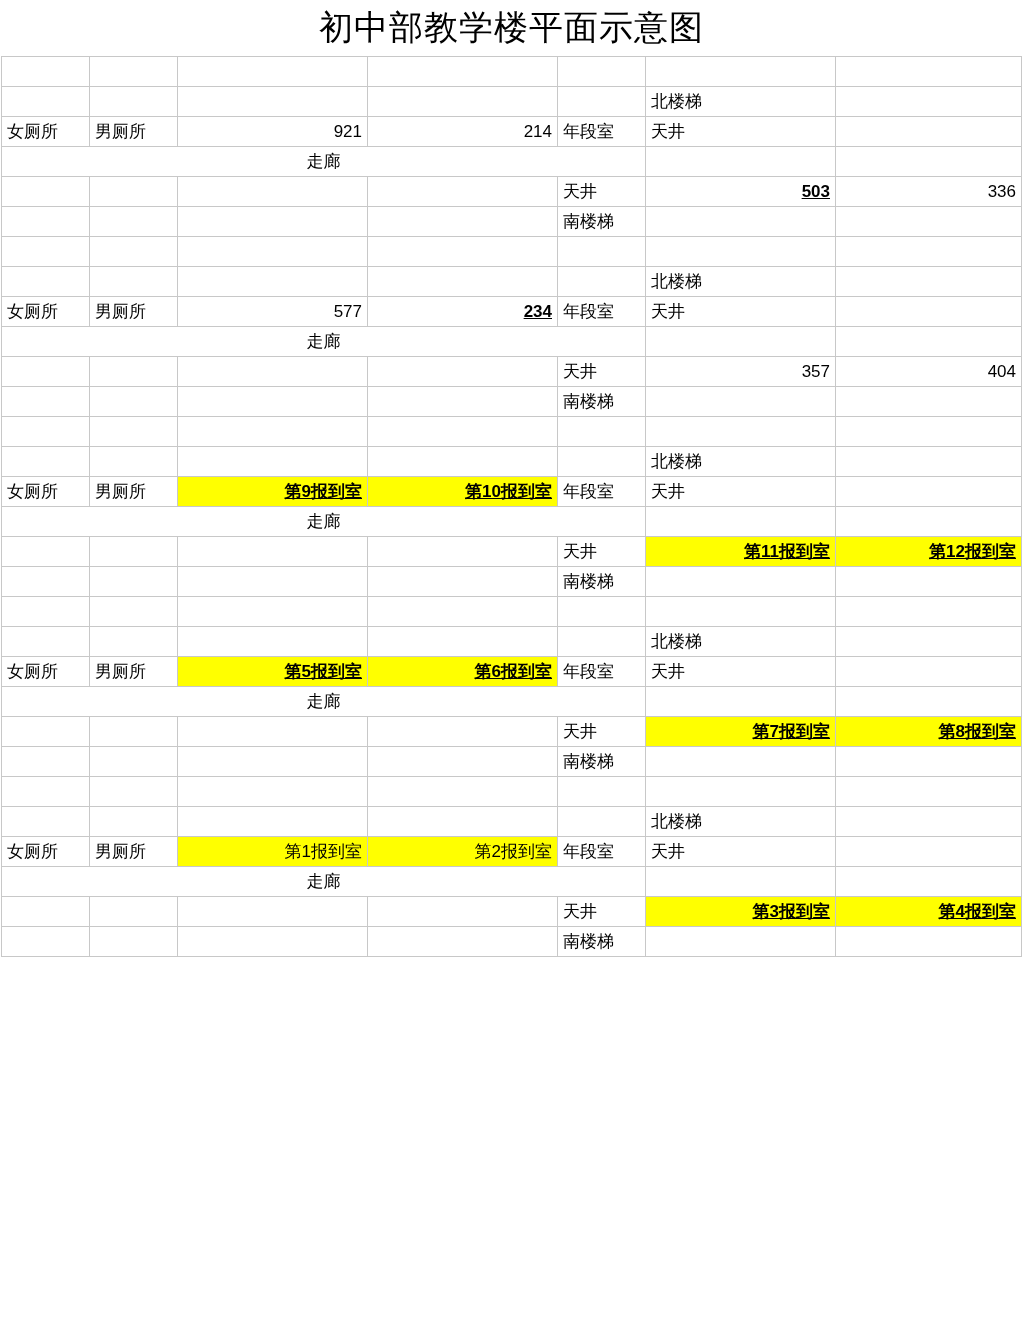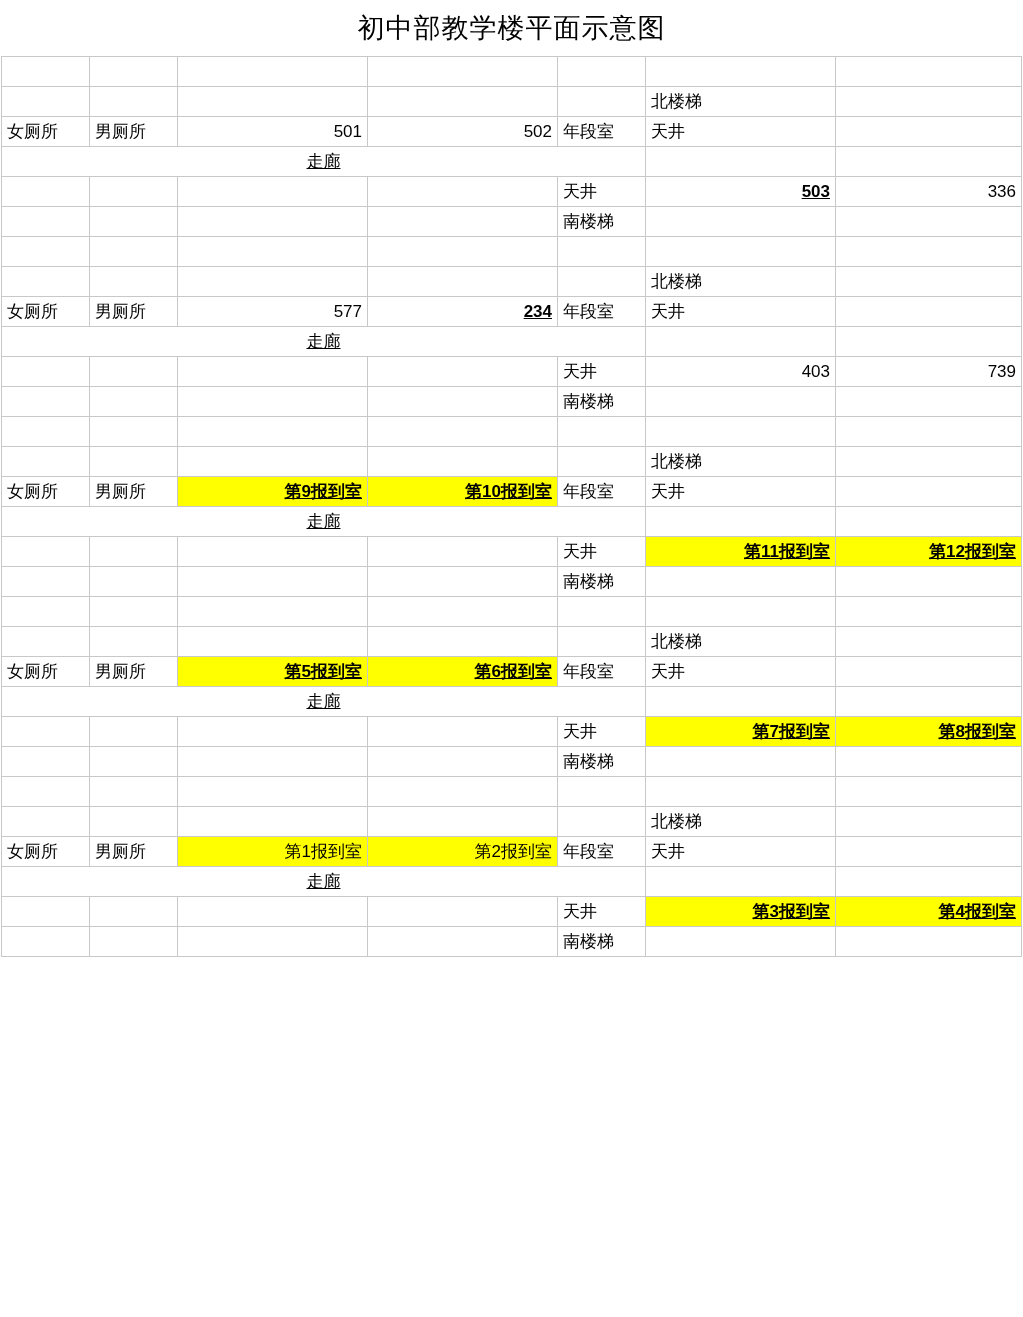--- a/index.html
+++ b/index.html
@@ -18,21 +18,21 @@
     width: 1023px;
     position: relative;
   }
   .title-row {
     height: 56px;
     display: flex;
     align-items: center;
     justify-content: center;
   }
   .title {
-    font-size: 27px;
+    font-size: 34px;
     font-weight: normal;
     letter-spacing: 1px;
     color: #000;
     font-family: "Liberation Sans", sans-serif;
   }
   table.grid {
     border-collapse: collapse;
     table-layout: fixed;
     width: 1020px;
     margin-left: 1px;
@@ -54,21 +54,21 @@
   col.c2 { width: 190px; }
   col.c3 { width: 190px; }
   col.c4 { width: 88px; }
   col.c5 { width: 190px; }
   col.c6 { width: 186px; }
   .al { text-align: left; }
   .ar { text-align: right; }
   .ac { text-align: center; margin-left: 33px; }
   .bold { font-weight: bold; text-decoration: underline; }
   .yellow { background: #ffff00 !important; text-align: right; }
-  .corridor { text-align: center; text-decoration: underline; }
+  .corridor { text-align: center; }
   td.nob { border: none; }
 </style>
 </head>
 <body>
 
 <div id="sheet">
 
   <div class="title-row">
     <div class="title">初中部教学楼平面示意图</div>
   </div>
@@ -98,22 +98,22 @@
           <td class="al nob">&nbsp;</td>
           <td class="al nob">&nbsp;</td>
           <td class="al nob">&nbsp;</td>
           <td class="al nob">&nbsp;</td>
           <td class="al">北楼梯</td>
           <td class="al">&nbsp;</td>
         </tr>
         <tr>
           <td class="al">女厕所</td>
           <td class="al">男厕所</td>
-          <td class="ar">501</td>
-          <td class="ar">502</td>
+          <td class="ar">921</td>
+          <td class="ar">214</td>
           <td class="al">年段室</td>
           <td class="al">天井</td>
           <td class="al nob">&nbsp;</td>
         </tr>
         <tr>
           <td colspan="5" class="corridor">走廊</td>
           <td>&nbsp;</td>
           <td>&nbsp;</td>
         </tr>
         <tr>
@@ -165,22 +165,22 @@
           <td colspan="5" class="corridor">走廊</td>
           <td>&nbsp;</td>
           <td>&nbsp;</td>
         </tr>
         <tr>
           <td class="al">&nbsp;</td>
           <td class="al">&nbsp;</td>
           <td class="al">&nbsp;</td>
           <td class="al">&nbsp;</td>
           <td class="al">天井</td>
-          <td class="ar">403</td>
-          <td class="ar">739</td>
+          <td class="ar">357</td>
+          <td class="ar">404</td>
         </tr>
         <tr>
           <td class="al nob">&nbsp;</td>
           <td class="al nob">&nbsp;</td>
           <td class="al nob">&nbsp;</td>
           <td class="al nob">&nbsp;</td>
           <td class="al">南楼梯</td>
           <td class="al nob">&nbsp;</td>
           <td class="al nob">&nbsp;</td>
         </tr>

